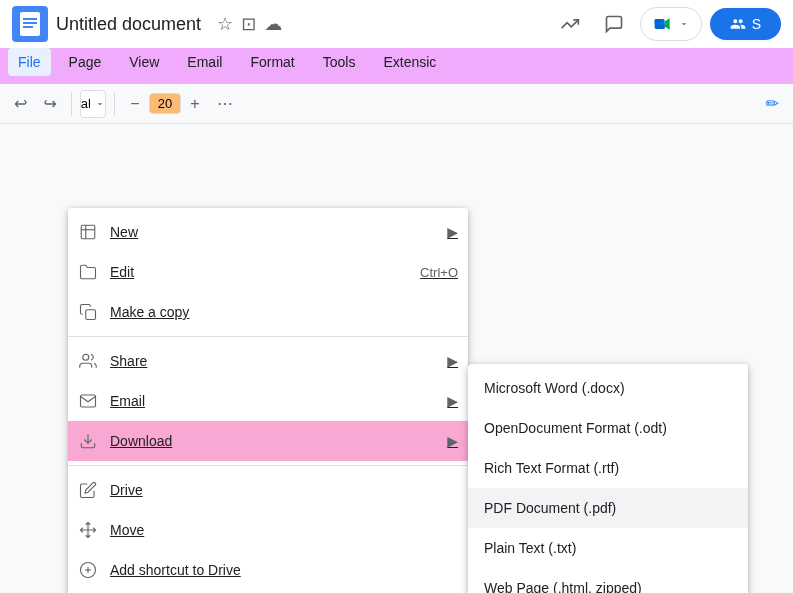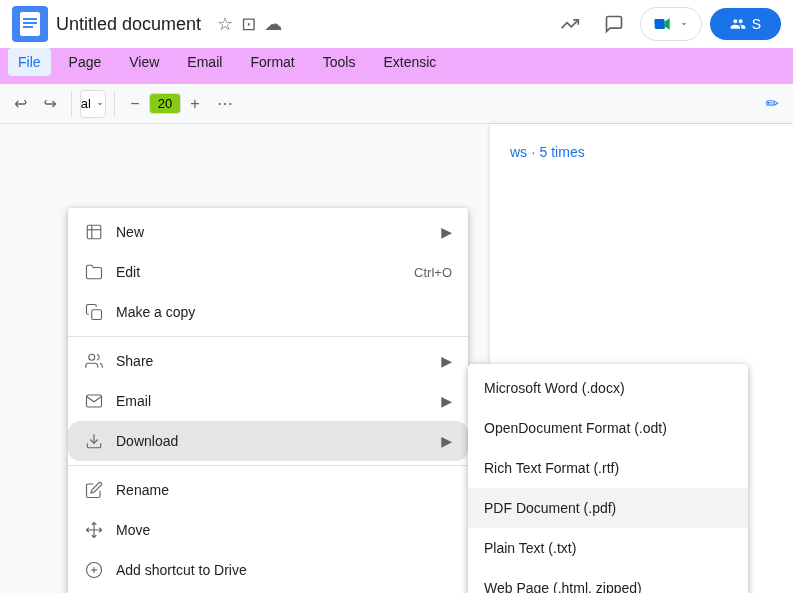--- a/index.html
+++ b/index.html
@@ -162,46 +162,47 @@
       font-size: 16px;
       color: #5f6368;
     }
     .font-size-display {
       width: 32px;
       text-align: center;
       font-size: 13px;
       border: 1px solid #dadce0;
       border-radius: 4px;
       padding: 2px 4px;
-      background: #84cc16;
+      background: #fdba74;
     }
 
     
     .dropdown-menu {
       position: absolute;
       top: 84px;
       left: 68px;
       background: #fff;
       border-radius: 4px;
       box-shadow: 0 2px 10px rgba(0,0,0,0.2), 0 1px 4px rgba(0,0,0,0.15);
       width: 400px;
       z-index: 100;
       padding: 4px 0;
     }
     .dropdown-item {
       display: flex;
       align-items: center;
-      padding: 8px 16px;
+      padding: 8px 10px;
       cursor: pointer;
       color: #202124;
       font-size: 14px;
       gap: 12px;
       height: 40px;
-    }
-    .dropdown-item.active { background: #e5e5e5; border-radius: 12px; }
+      text-decoration: underline;
+    }
+    .dropdown-item.active { background: #f9a8d4; }
     .dropdown-item .item-icon {
       width: 20px;
       color: #5f6368;
       font-size: 16px;
       display: flex;
       align-items: center;
       justify-content: center;
       flex-shrink: 0;
     }
     .dropdown-item .item-label { flex: 1; }
@@ -343,23 +344,20 @@
     <div class="font-size-display">20</div>
     <div class="font-size-btn">+</div>
   </div>
   <div class="toolbar-btn">⋯</div>
   <div class="spacer"></div>
   <div class="toolbar-btn" style="color:#1a73e8;">✏</div>
 </div>
 
 <div style="position: relative; background: #f8f9fa; height: calc(593px - 124px);">
 
-  <div style="position: absolute; left: 490px; top: 0; right: 0; bottom: 0; background: #fff; box-shadow: -1px 0 4px rgba(0,0,0,0.1);">
-    <div class="doc-blue-text" style="color:#1a73e8; font-size:14px; padding:20px;">ws  · 5 times</div>
-  </div>
 
   <div class="dropdown-menu">
 
     <div class="dropdown-item">
       <span class="item-icon">
         <svg width="18" height="18" viewBox="0 0 24 24" fill="none" stroke="#5f6368" stroke-width="1.5">
           <rect x="3" y="3" width="18" height="18" rx="2"></rect>
           <line x1="9" y1="3" x2="9" y2="21"></line>
           <line x1="3" y1="9" x2="21" y2="9"></line>
         </svg>
@@ -428,21 +426,21 @@
 
     <div class="dropdown-divider"></div>
 
     <div class="dropdown-item">
       <span class="item-icon">
         <svg width="18" height="18" viewBox="0 0 24 24" fill="none" stroke="#5f6368" stroke-width="1.5">
           <path d="M11 4H4a2 2 0 0 0-2 2v14a2 2 0 0 0 2 2h14a2 2 0 0 0 2-2v-7"></path>
           <path d="M18.5 2.5a2.121 2.121 0 0 1 3 3L12 15l-4 1 1-4 9.5-9.5z"></path>
         </svg>
       </span>
-      <span class="item-label">Rename</span>
+      <span class="item-label">Drive</span>
     </div>
 
     <div class="dropdown-item">
       <span class="item-icon">
         <svg width="18" height="18" viewBox="0 0 24 24" fill="none" stroke="#5f6368" stroke-width="1.5">
           <path d="M5 9l-3 3 3 3M9 5l3-3 3 3M15 19l-3 3-3-3M19 9l3 3-3 3M2 12h20M12 2v20"></path>
         </svg>
       </span>
       <span class="item-label">Move</span>
     </div>

